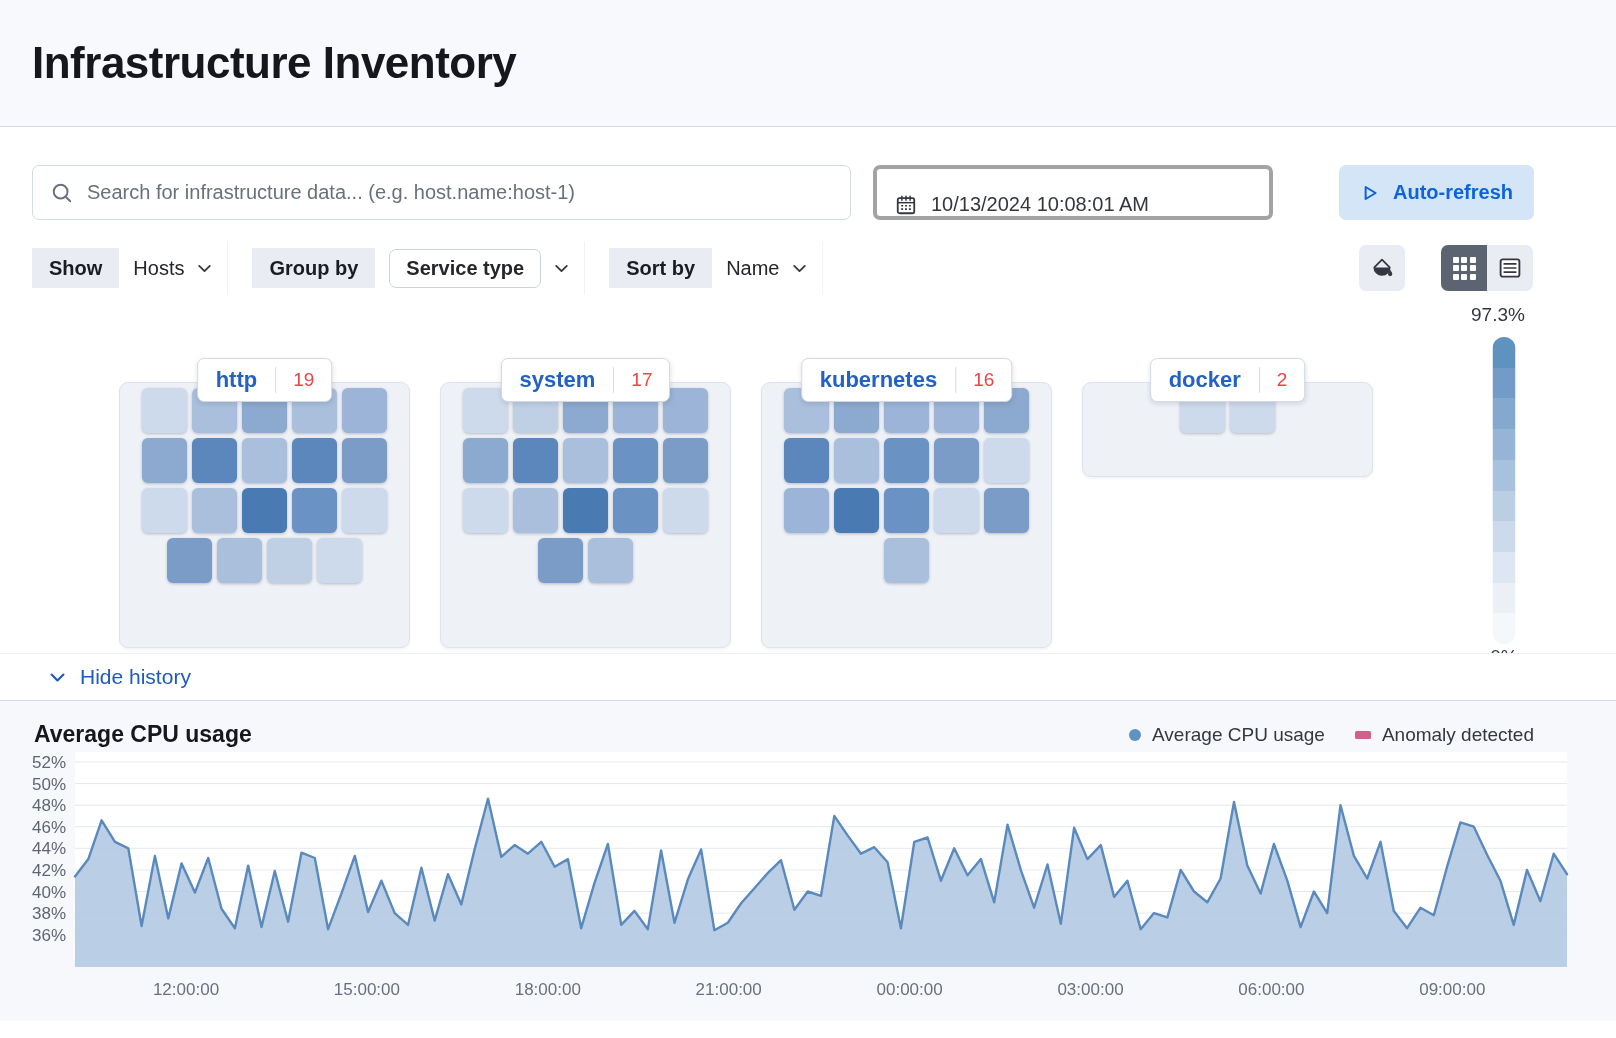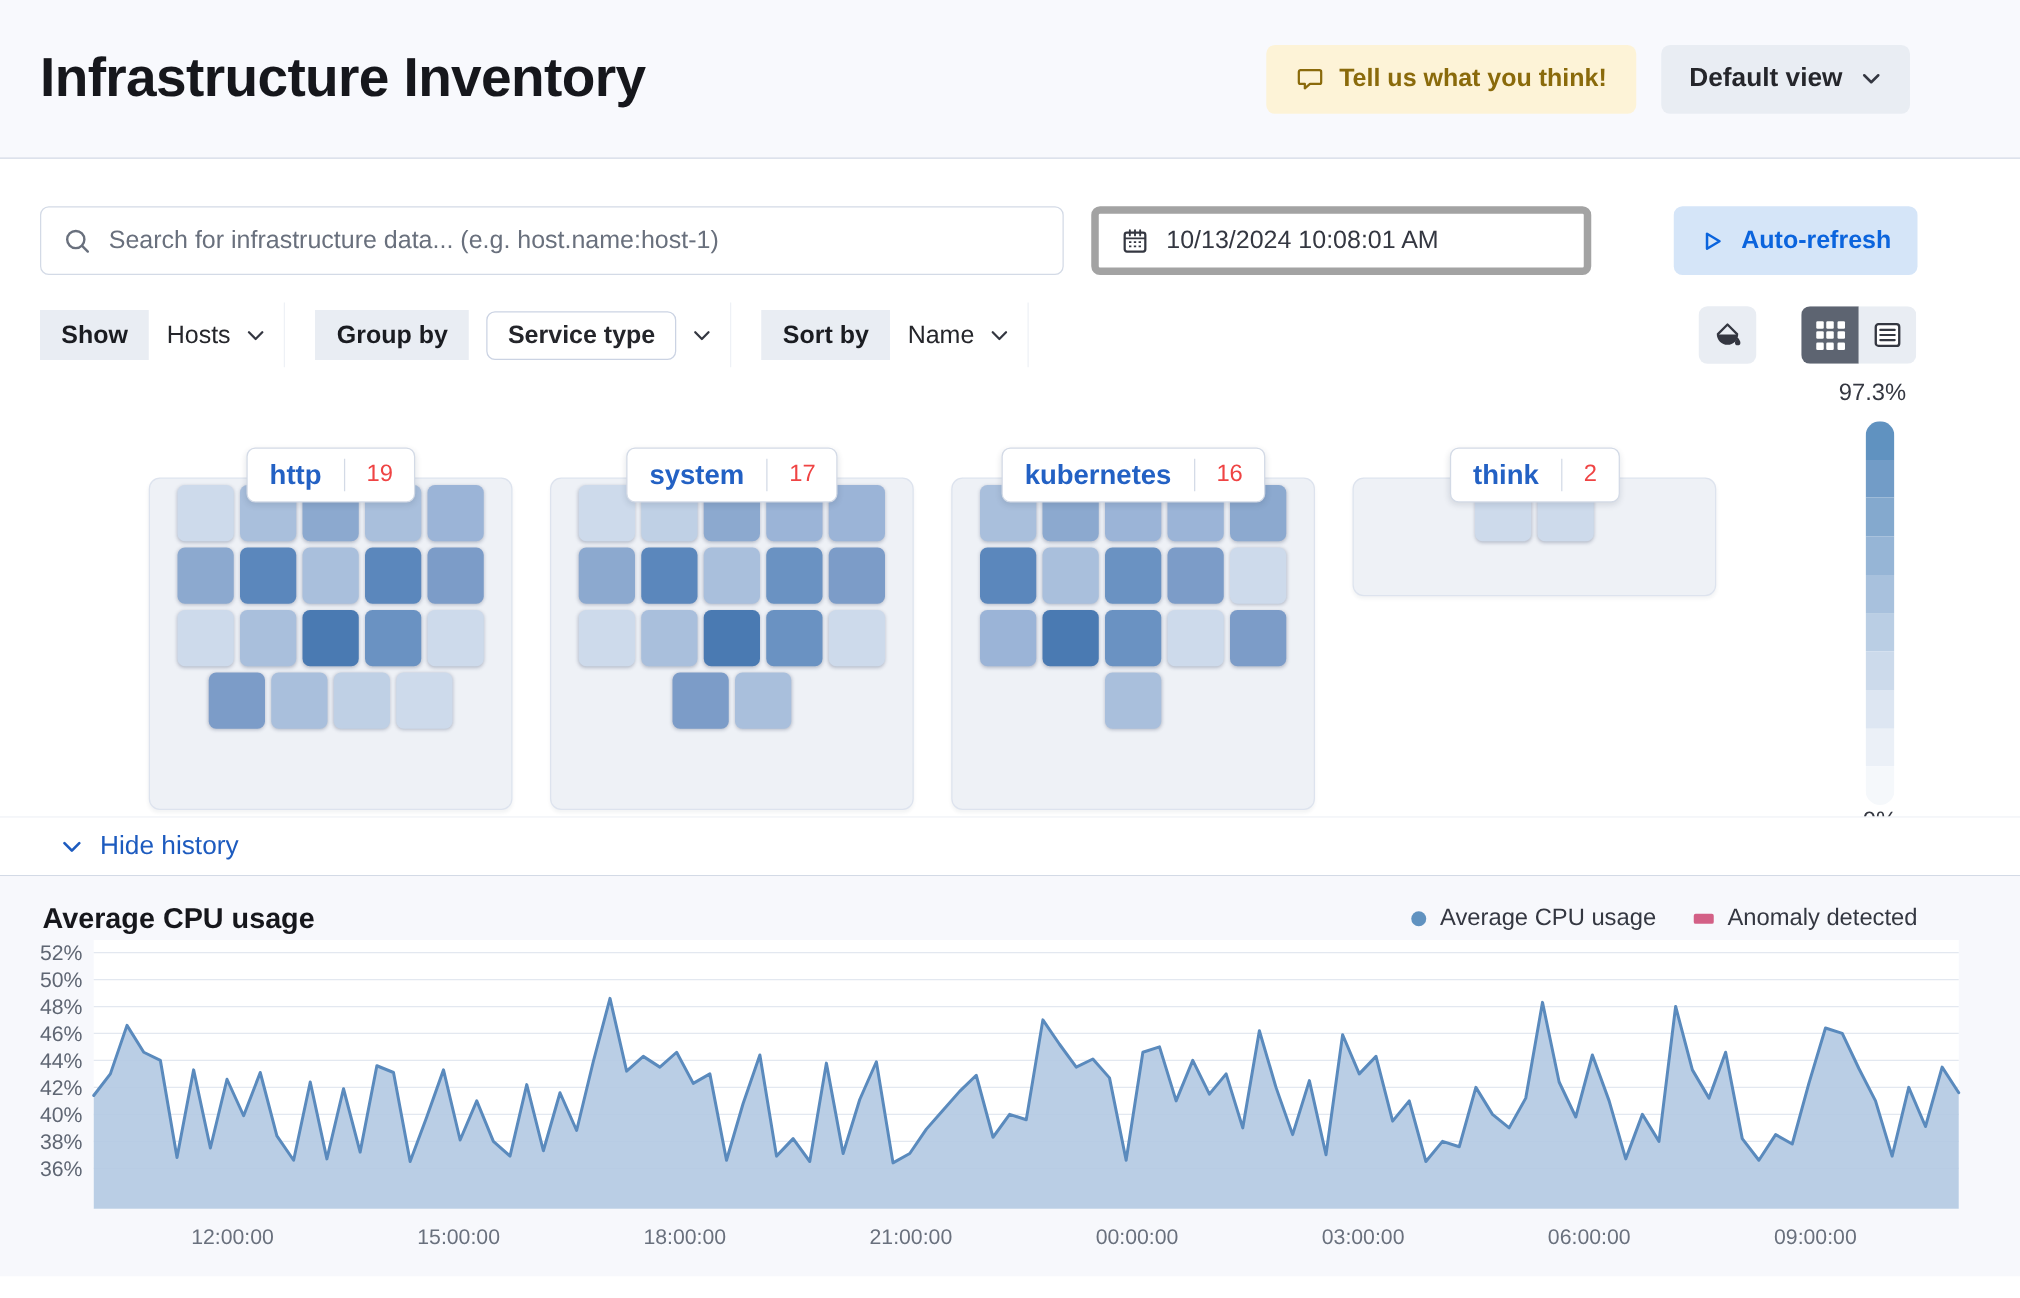--- a/index.html
+++ b/index.html
@@ -16,22 +16,22 @@
     background:#fdf3d7; border:none; border-radius:7px; color:#8a6a0b; font-size:20px; font-weight:700; cursor:pointer; font-family:inherit;}
   .view-btn { display:flex; align-items:center; gap:14px; height:55px; padding:0 22px;
     background:#e9edf3; border:none; border-radius:7px; color:#25262b; font-size:21px; font-weight:600; cursor:pointer; font-family:inherit;}
 
   
   .toolbar { display:flex; gap:22px; margin:38px 82px 0 32px; }
   .search-box { flex:1; display:flex; align-items:center; gap:14px; height:55px; background:#fff;
     border:1px solid #d3dae6; border-radius:7px; padding:0 18px; }
   .search-box input { flex:1; border:none; outline:none; font-size:20px; color:#343741; background:transparent; font-family:inherit;}
   .search-box input::placeholder { color:#69707d; }
-  .date-box { width:400px; display:flex; align-items:center; gap:14px; height:55px; background:#fff;
-    border:6px solid #a3a3a3; border-radius:7px; padding:0 18px; font-size:20px; color:#343741; cursor:pointer; }
+  .date-box { width:400px; display:flex; align-items:flex-end; gap:14px; height:55px; background:#fff;
+    border:4px solid #a3a3a3; border-radius:7px; padding:0 18px; font-size:20px; color:#343741; cursor:pointer; }
   .refresh-btn { width:195px; display:flex; align-items:center; justify-content:center; gap:13px; height:55px;
     background:#d5e5f8; border:none; border-radius:7px; color:#0b64dd; font-size:20px; font-weight:700; cursor:pointer; font-family:inherit;margin-left:44px;}
 
   
   .filter-row { display:flex; align-items:center; justify-content:space-between; margin:22px 83px 0 32px; }
   .filter-left { display:flex; align-items:center; gap:24px; }
   .control { display:flex; align-items:center; height:52px; background:#fff; border-right:1px solid #eef1f6; }
   .control .chip { height:40px; display:flex; align-items:center; padding:0 17px; background:#e9edf3;
     font-weight:700; font-size:20px; color:#1a1c21; }
   .control .value { display:flex; align-items:center; gap:12px; padding:0 14px 0 14px; font-size:20px; color:#25262b; cursor:pointer; }
@@ -87,38 +87,20 @@
   .ytick { font-size:17px; fill:#5f6673; font-family:"Liberation Sans",sans-serif; }
   .xtick { font-size:17px; fill:#69707d; font-family:"Liberation Sans",sans-serif; }
 </style>
 </head>
 <body>
 
 <div class="screen">
 
   <div class="app-header">
     <div class="page-title">Infrastructure Inventory</div>
-    <div class="header-actions">
-      <button class="feedback-btn">
-        <span style="display:flex;">
-          <svg width="22" height="22" viewBox="0 0 16 16">
-              <path d="M2.5 3h11a1 1 0 0 1 1 1v6a1 1 0 0 1-1 1H8l-3 2.6V11H2.5a1 1 0 0 1-1-1V4a1 1 0 0 1 1-1z" fill="none" stroke="#8a6a0b" stroke-width="1.3" stroke-linejoin="round"></path>
-            </svg>
-        </span>
-        <span>Tell us what you think!</span>
-      </button>
-      <button class="view-btn">
-        <span>Default view</span>
-        <span style="display:flex;">
-          <svg width="18" height="18" viewBox="0 0 16 16">
-              <path d="M3 5.5l5 5 5-5" fill="none" stroke="#343741" stroke-width="1.8" stroke-linecap="round" stroke-linejoin="round"></path>
-            </svg>
-        </span>
-      </button>
-    </div>
   </div>
 
   <div class="toolbar">
     <div class="search-box">
       <span style="display:flex;">
         <svg width="22" height="22" viewBox="0 0 16 16">
             <circle cx="7" cy="7" r="5" fill="none" stroke="#69707d" stroke-width="1.4"></circle>
             <path d="M10.7 10.7L14 14" stroke="#69707d" stroke-width="1.4" stroke-linecap="round"></path>
           </svg>
       </span>
@@ -311,21 +293,21 @@
             <div class="waffle-square" style="background: rgb(106, 146, 194);"></div>
             <div class="waffle-square" style="background: rgb(205, 218, 235);"></div>
             <div class="waffle-square" style="background: rgb(124, 156, 200);"></div>
           </div>
           <div class="waffle-grid-row">
             <div class="waffle-square" style="background: rgb(169, 191, 220);"></div>
           </div>
         </div>
         <div class="waffle-card small">
           <div class="group-badge">
-            <span class="group-name">think</span>
+            <span class="group-name">docker</span>
             <span class="badge-divider"></span>
             <span class="group-count">2</span>
           </div>
           <div class="waffle-grid-row">
             <div class="waffle-square" style="background: rgb(205, 218, 235);"></div>
             <div class="waffle-square" style="background: rgb(205, 218, 235);"></div>
           </div>
         </div>
       </div>
     <div class="scale-legend">

